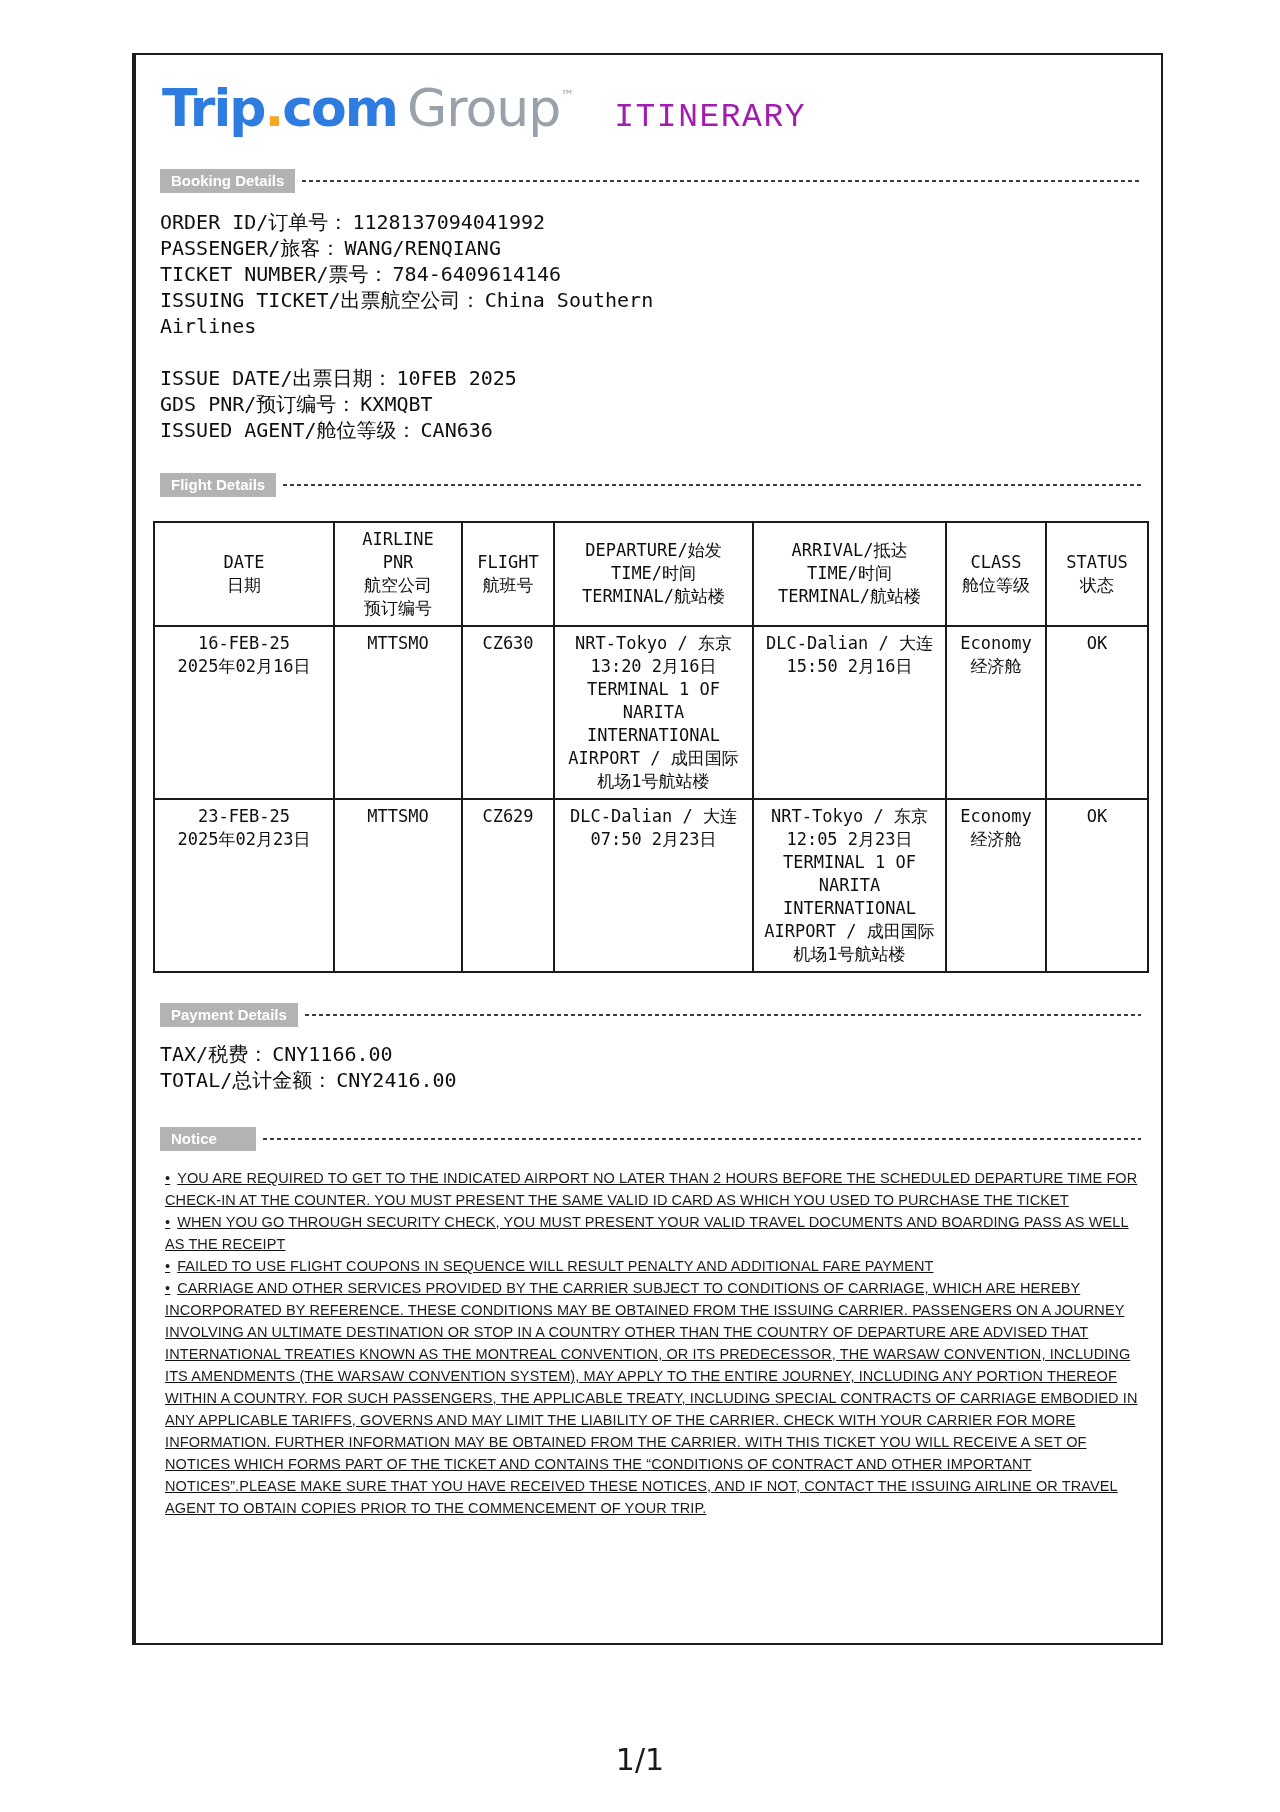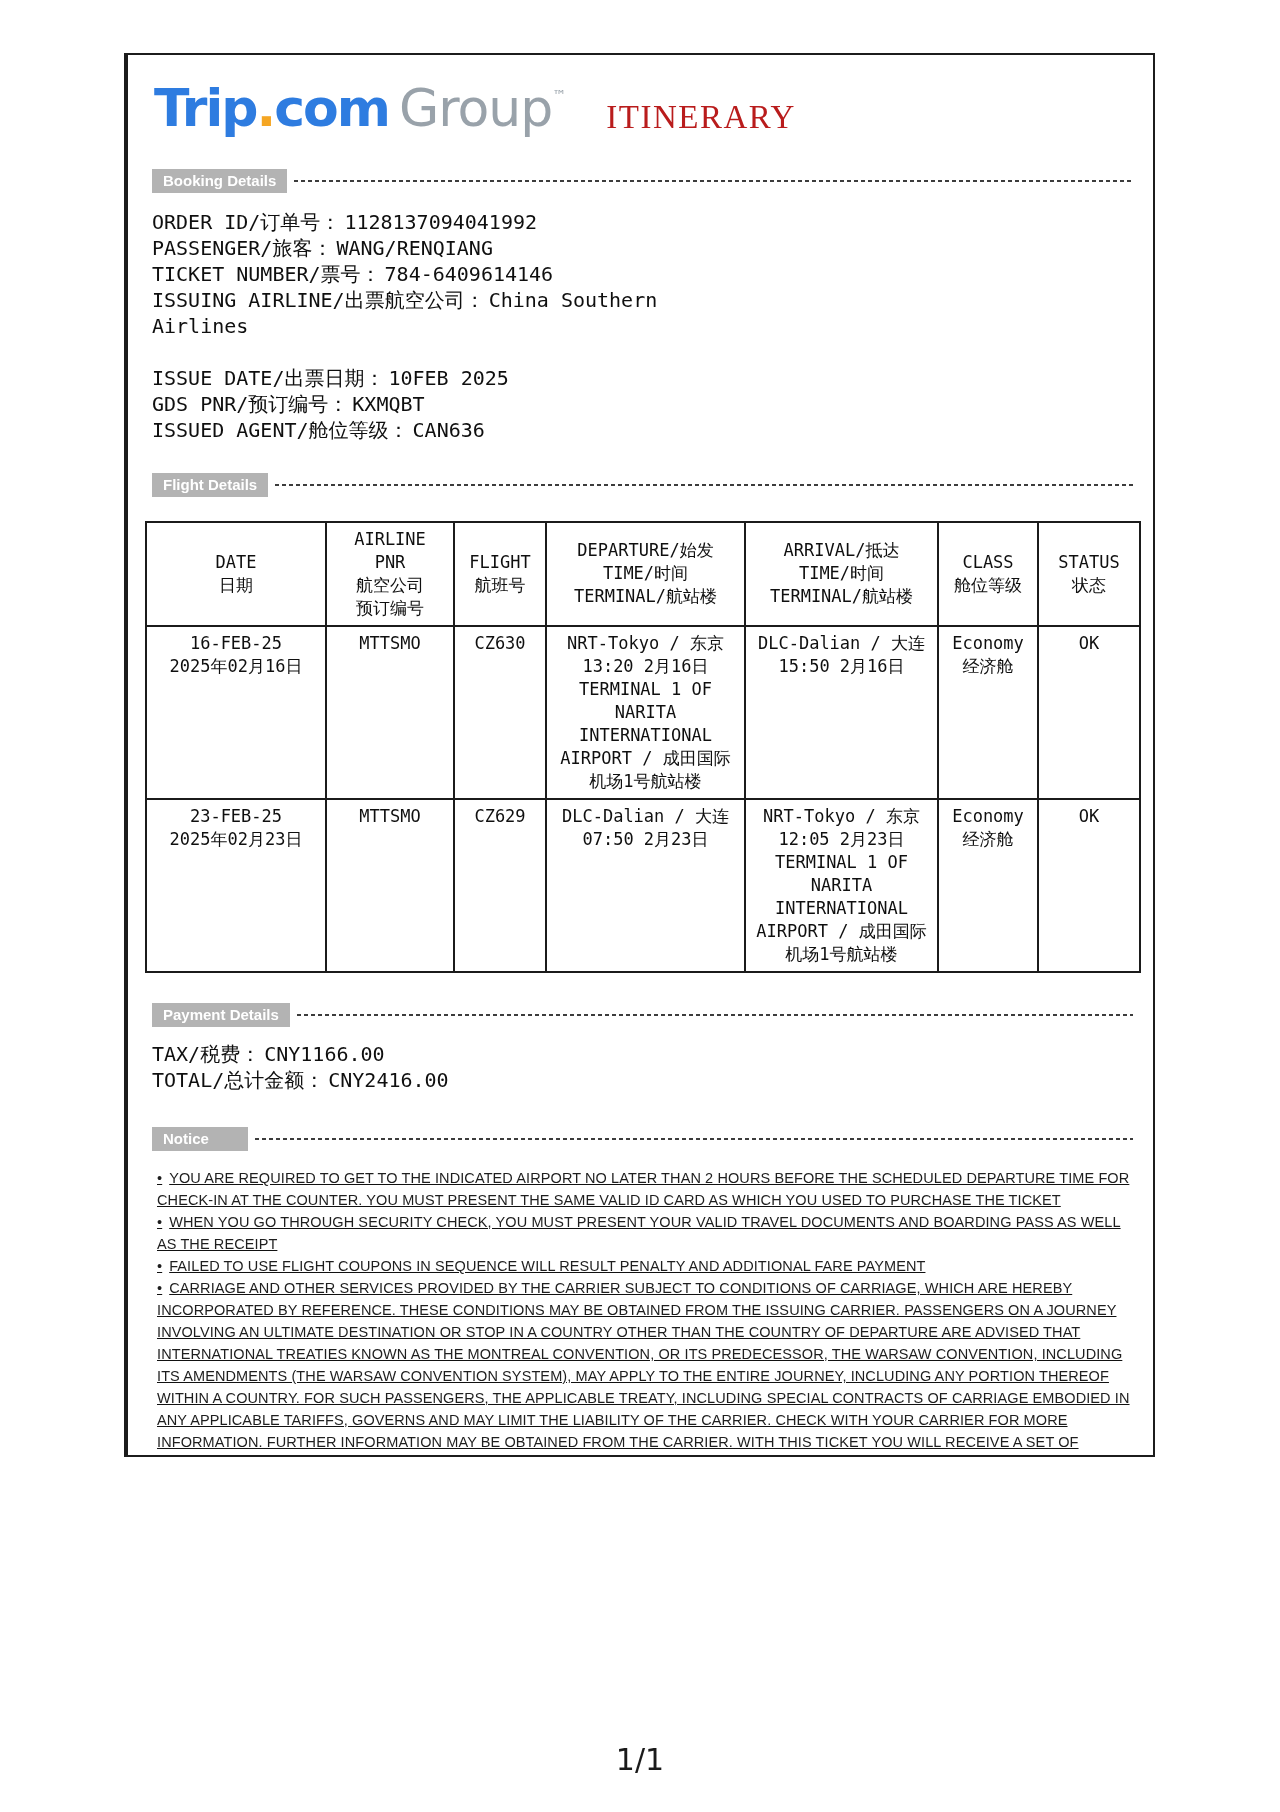--- a/index.html
+++ b/index.html
@@ -2,32 +2,32 @@
 <html><head>
 <meta charset="utf-8">
 <style>
   * { margin:0; padding:0; box-sizing:border-box; }
   html,body { background:#ffffff; }
   body {
     width:1280px; height:1812px; position:relative;
     font-family:"Liberation Sans", sans-serif; color:#111;
   }
   .doc {
-    position:absolute; left:124px; top:53px; width:1031px; height:1404px;
+    position:absolute; left:132px; top:53px; width:1031px; height:1592px;
     border:2px solid #1c1c1c; border-left-width:4px; background:#fff;
     overflow:hidden;
   }
   
   .doc-header { display:flex; align-items:flex-end; gap:40px; padding:24px 26px 0 26px; }
   .logo { font-family:"DejaVu Sans", sans-serif; font-size:52px; line-height:1.15; letter-spacing:-2px; white-space:nowrap; }
   .logo .lg-blue { color:#2e7ce0; font-weight:700; }
   .logo .lg-dot  { color:#f5a623; font-weight:700; }
   .logo .lg-gray { color:#99a2aa; font-weight:400; margin-left:10px; letter-spacing:-1px; }
   .logo .lg-tm   { color:#99a2aa; font-size:14px; font-weight:400; letter-spacing:0; position:relative; top:-26px; }
-  .doc-title { font-family:Liberation Serif, serif; font-size:33px; letter-spacing:1.5px; color:#b91c1c; padding-bottom:3px; font-weight:500; }
+  .doc-title { font-family:Liberation Mono, monospace; font-size:33px; letter-spacing:1.5px; color:#a21caf; padding-bottom:3px; font-weight:500; }
 
   
   .section-head { display:flex; align-items:center; gap:7px; margin:30px 20px 0 24px; }
   .badge {
     display:inline-block; background:#b3b3b3; color:#fff;
     font:700 15px/20px "Liberation Sans", sans-serif;
     padding:2px 11px; min-width:96px; white-space:nowrap;
   }
   .dashes { flex:1; height:2px; background:repeating-linear-gradient(90deg,#3c3c3c 0 4px,transparent 4px 7px); }
 
@@ -76,21 +76,21 @@
 
   <div class="section-head">
     <span class="badge">Booking Details</span>
     <span class="dashes"></span>
   </div>
   <div class="bk-cols mono">
     <div class="bk-left">
       <div class="field"><span class="f-label">ORDER ID/订单号：</span><span class="f-value">1128137094041992</span></div>
       <div class="field"><span class="f-label">PASSENGER/旅客：</span><span class="f-value">WANG/RENQIANG</span></div>
       <div class="field"><span class="f-label">TICKET NUMBER/票号：</span><span class="f-value">784-6409614146</span></div>
-      <div class="field"><span class="f-label">ISSUING AIRLINE/出票航空公司：</span><span class="f-value">China Southern Airlines</span></div>
+      <div class="field"><span class="f-label">ISSUING TICKET/出票航空公司：</span><span class="f-value">China Southern Airlines</span></div>
     </div>
     <div class="bk-right">
       <div class="field"><span class="f-label">ISSUE DATE/出票日期：</span><span class="f-value">10FEB 2025</span></div>
       <div class="field"><span class="f-label">GDS PNR/预订编号：</span><span class="f-value">KXMQBT</span></div>
       <div class="field"><span class="f-label">ISSUED AGENT/舱位等级：</span><span class="f-value">CAN636</span></div>
     </div>
   </div>
 
   <div class="section-head">
     <span class="badge">Flight Details</span>

